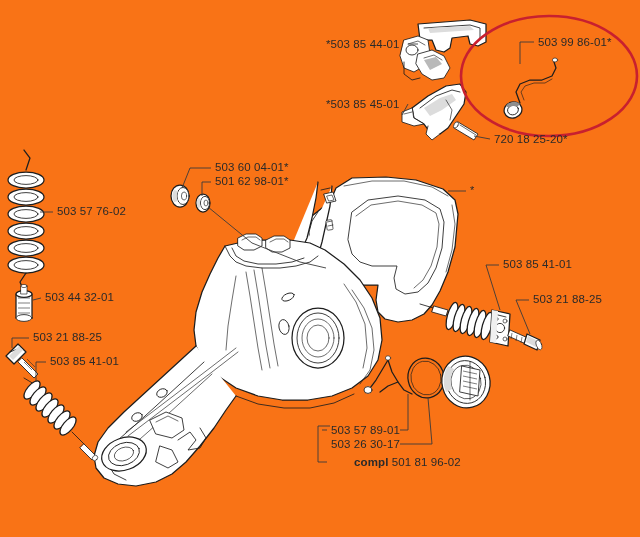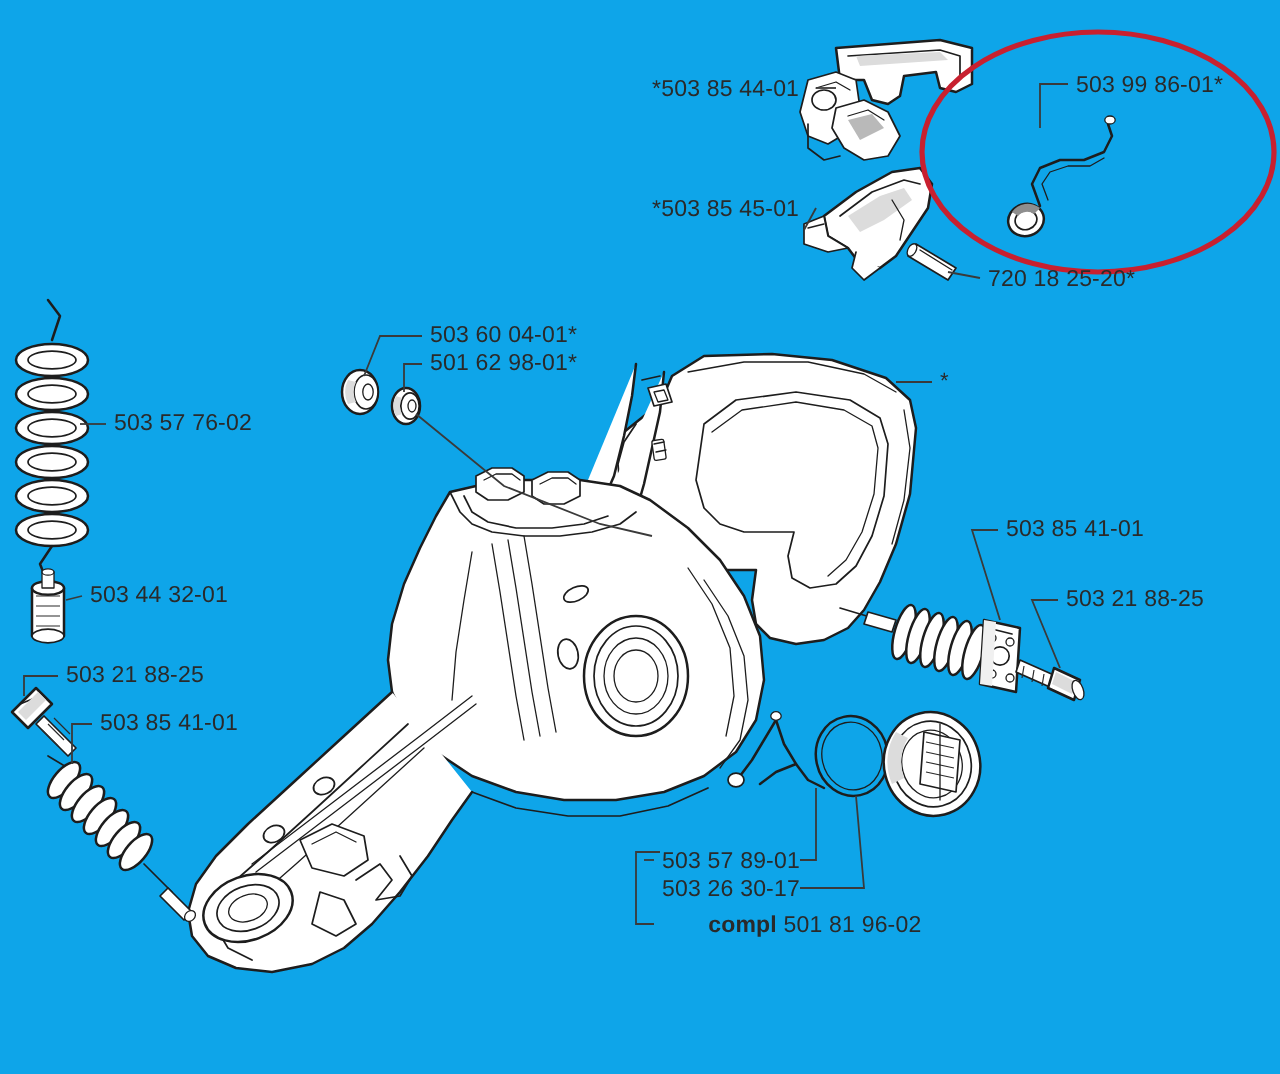--- a/index.html
+++ b/index.html
@@ -8,21 +8,21 @@
     padding: 0;
     background: #ffffff;
   }
   body {
     font-family: "Liberation Sans", sans-serif;
   }
   #diagram-root {
     position: relative;
     width: 640px;
     height: 537px;
-    background: #0ea5e9;
+    background: #f97316;
     overflow: hidden;
   }
   svg.layer {
     position: absolute;
     left: 0;
     top: 0;
     width: 640px;
     height: 537px;
     display: block;
   }

